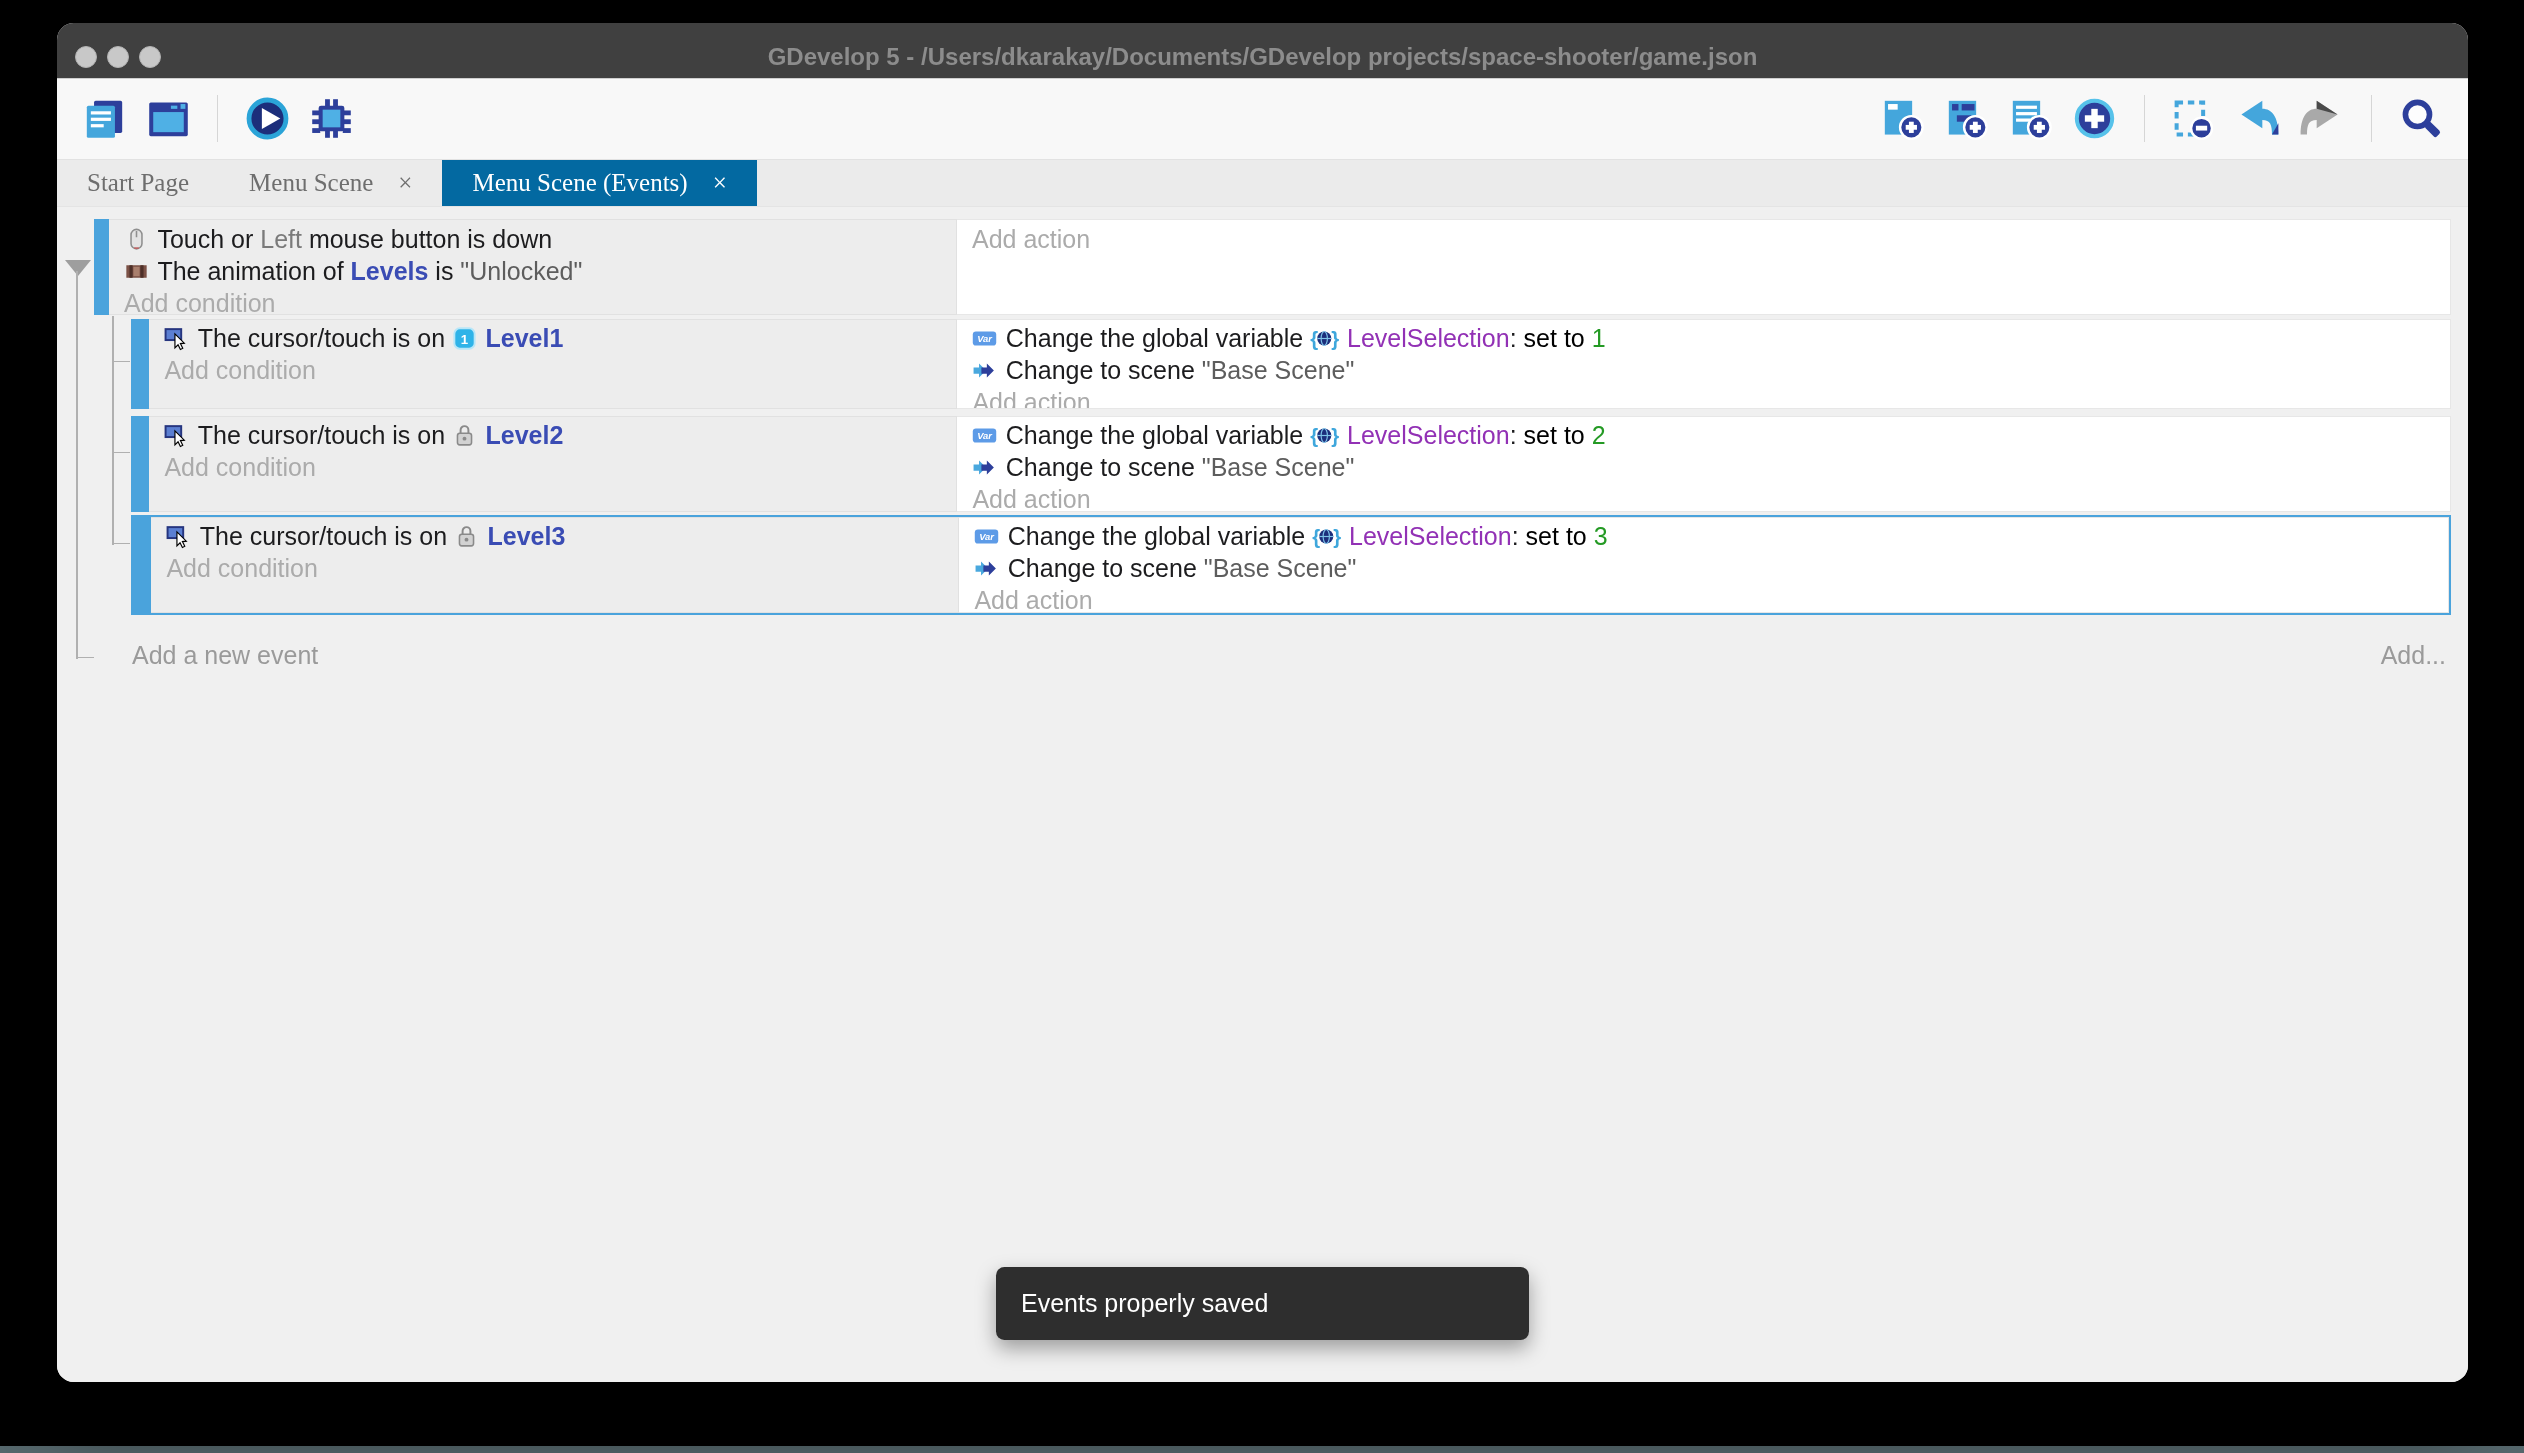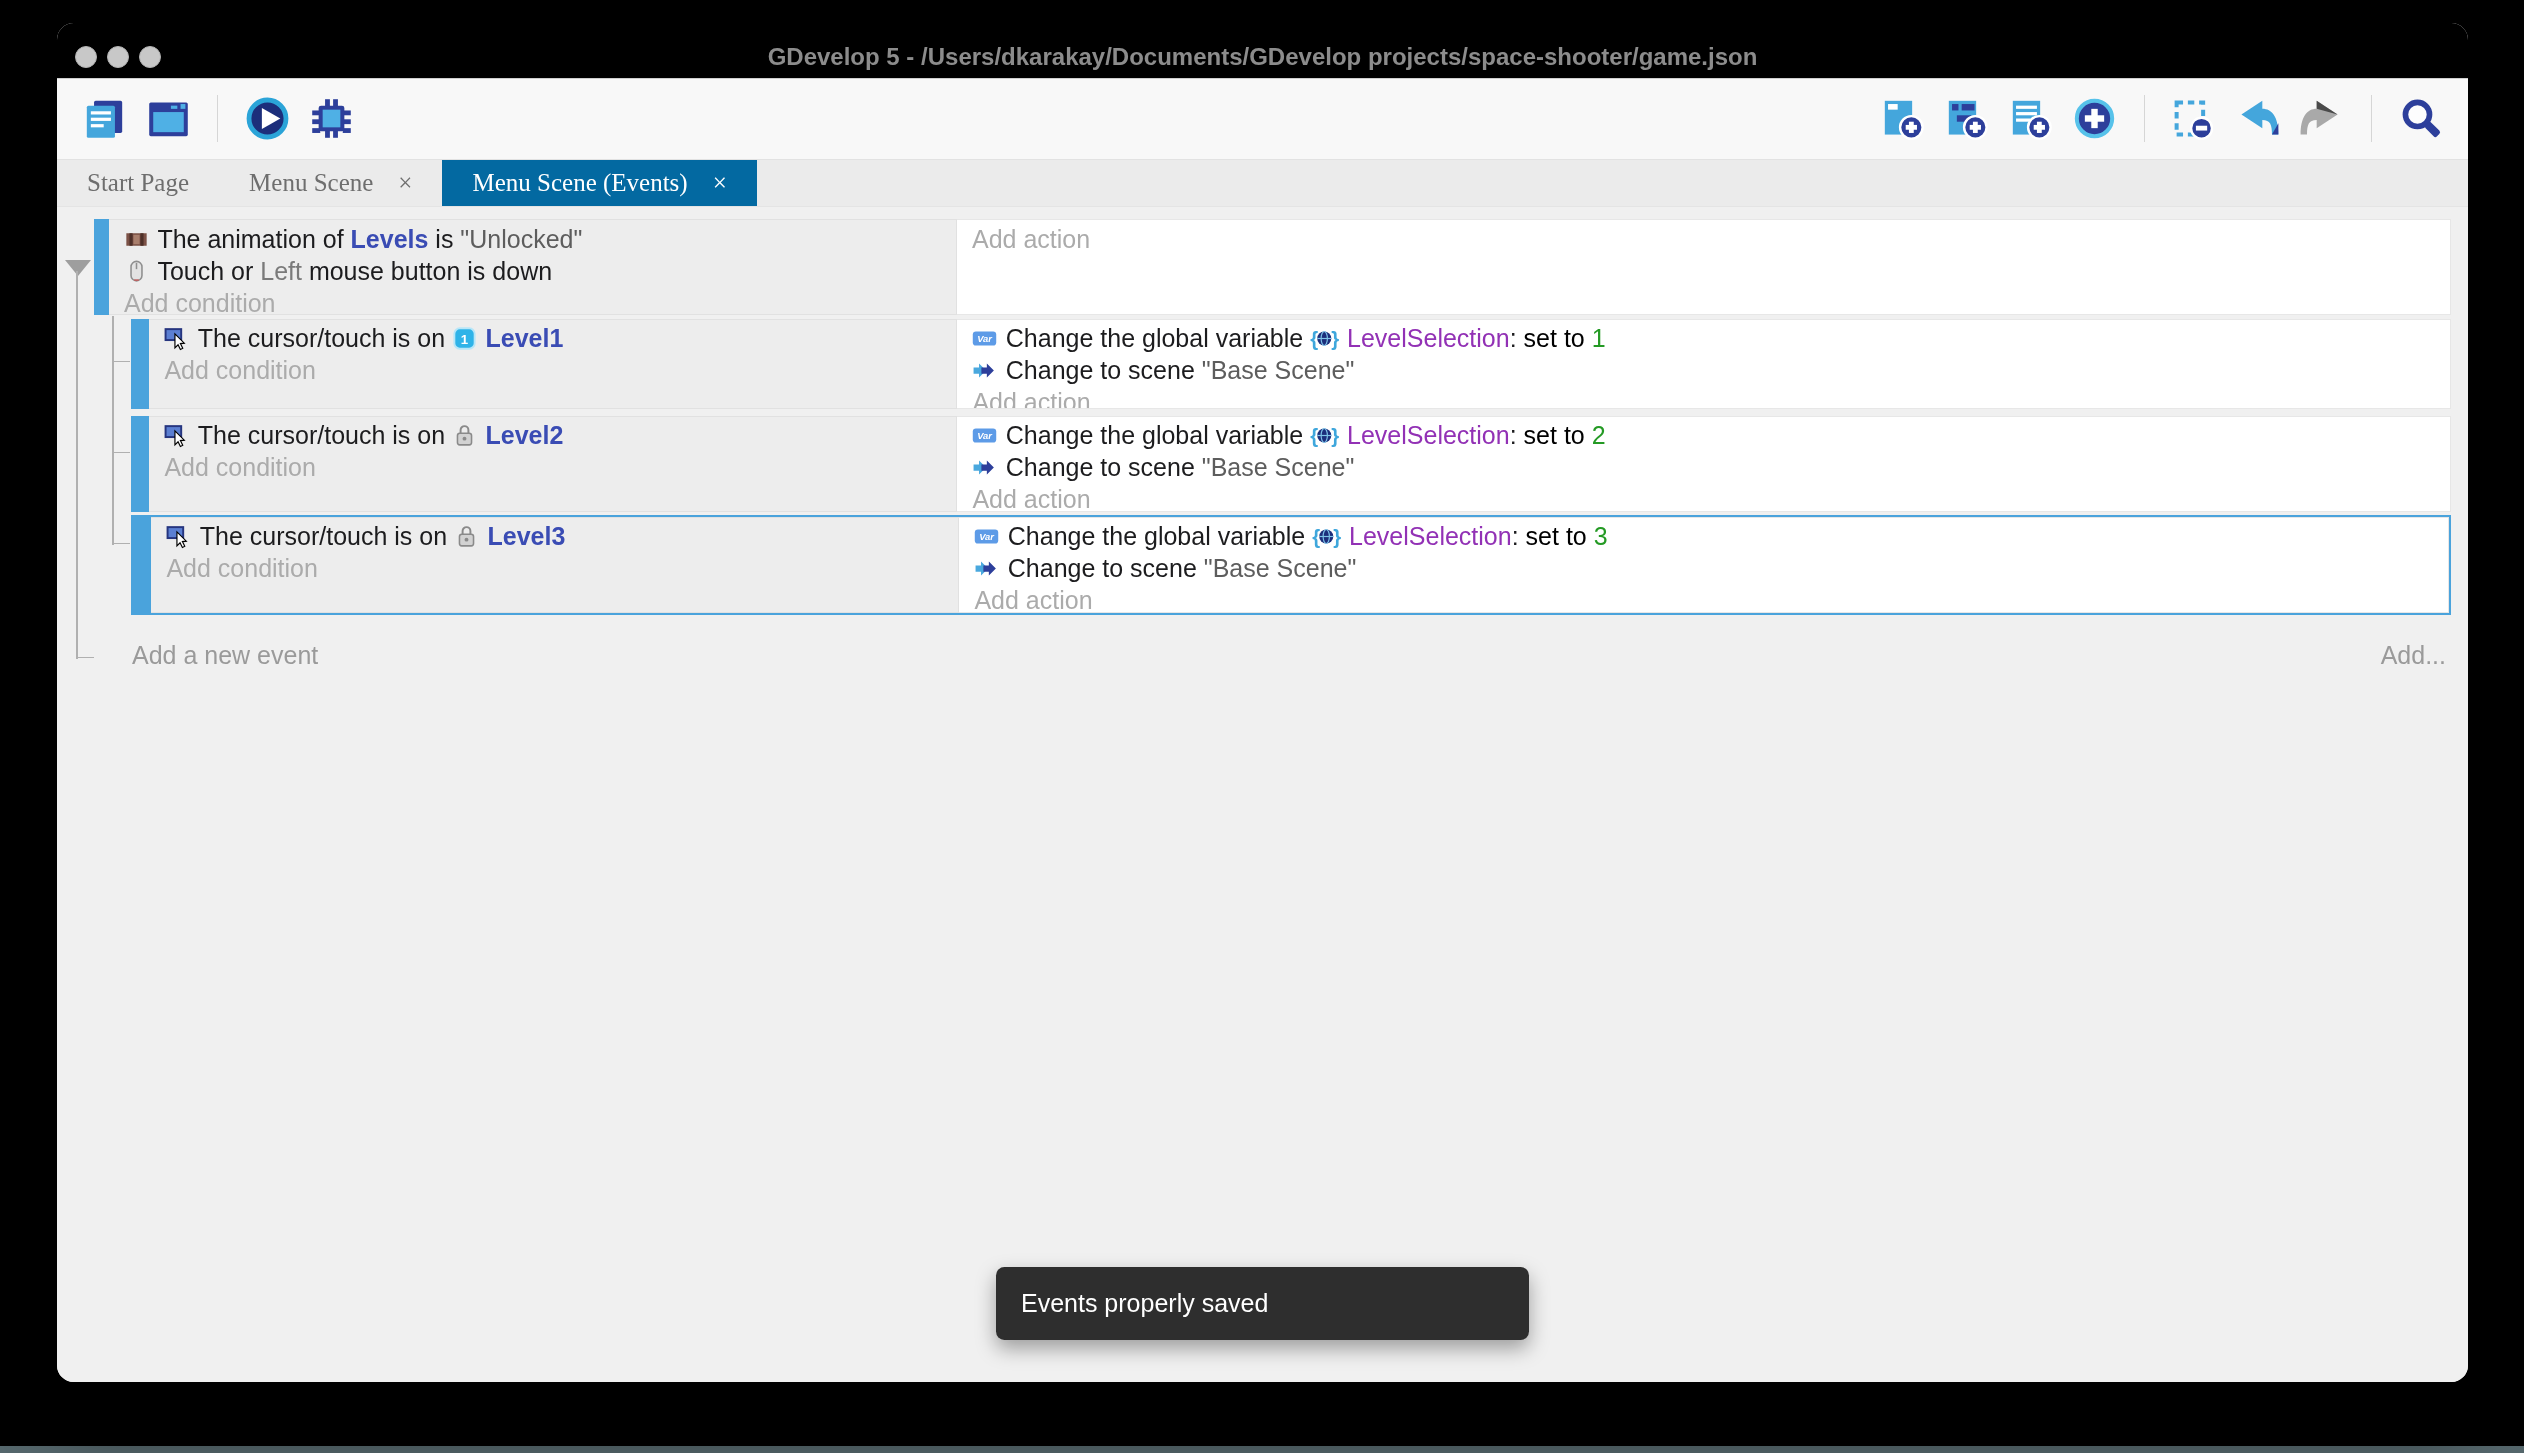--- a/index.html
+++ b/index.html
@@ -4,21 +4,21 @@
 <style>
   * { margin:0; padding:0; box-sizing:border-box; }
   html,body { width:2525px; height:1453px; background:#000; overflow:hidden;
               font-family:"Liberation Sans", sans-serif; }
   .desk-strip { position:absolute; left:0; bottom:0; width:100%; height:7.5px; background:#56686d; }
   .window { position:absolute; left:57px; top:22.6px; width:2411px; height:1359px;
             border-radius:16.7px; overflow:hidden; background:#f0f0f0;
             box-shadow:0 38px 75px rgba(0,0,0,.65); }
 
   
-  .titlebar { position:relative; height:56px; background:#000000; border-bottom:0.8px solid #cfcfcf; }
+  .titlebar { position:relative; height:56px; background:#404040; border-bottom:0.8px solid #cfcfcf; }
   .titlebar .title { text-align:center; line-height:68px; font-size:24px; font-weight:700; color:#8c8c8c; }
   .light { position:absolute; top:23.4px; width:22px; height:22px; border-radius:50%;
            background:#c8c8c8; border:0.8px solid #b2b2b2; }
   .l1{left:18.4px}.l2{left:50px}.l3{left:82px}
 
   
   .toolbar { height:81px; background:#f8f8f8; border-bottom:0.8px solid #e2e2e2;
              display:flex; align-items:center; padding:0 15px; }
   .tb-spacer { flex:1; }
   .tbtn { width:49px; height:49px; margin:0 7.5px; display:flex; align-items:center; justify-content:center; }
@@ -235,30 +235,30 @@
     <div class="tree" style="left:55px;top:142px;width:18.4px;height:1.7px"></div>
     <div class="tree" style="left:55px;top:233px;width:18.4px;height:1.7px"></div>
     <div class="tree" style="left:55px;top:324px;width:18.4px;height:1.7px"></div>
 
     <div id="event-rows">
         <div class="ev-row parent" style="left: 37px; top: 0.8px; width: 2357px; height: 96px;">
           <div class="handle"></div>
           <div class="cond-cell">
             <div class="cell-pad">
               <div class="ev-line"><span style="display: inline-flex;"><svg width="25" height="25" viewBox="0 0 32 32">
+                    <rect x="9" y="3" width="14" height="25" rx="7" fill="#e3e3e3" stroke="#8f8f8f" stroke-width="2"></rect>
+                    <line x1="16" y1="5" x2="16" y2="13" stroke="#8f8f8f" stroke-width="2"></line>
+                    <rect x="13" y="26" width="6" height="2" fill="#c06060"></rect>
+                  </svg></span><span class="c-default">Touch or </span><span class="c-param">Left</span><span class="c-default"> mouse button is down</span></div>
+              <div class="ev-line"><span style="display: inline-flex;"><svg width="25" height="25" viewBox="0 0 32 32">
                     <rect x="3" y="8" width="26" height="16" fill="#7b5146"></rect>
                     <rect x="7" y="8" width="4" height="16" fill="#4e3029"></rect>
                     <rect x="21" y="8" width="4" height="16" fill="#4e3029"></rect>
                     <rect x="12" y="10" width="8" height="12" fill="#a97f6d"></rect>
                   </svg></span><span class="c-default">The animation of </span><span class="c-object">Levels</span><span class="c-default"> is </span><span class="c-string">"Unlocked"</span></div>
-              <div class="ev-line"><span style="display: inline-flex;"><svg width="25" height="25" viewBox="0 0 32 32">
-                    <rect x="9" y="3" width="14" height="25" rx="7" fill="#e3e3e3" stroke="#8f8f8f" stroke-width="2"></rect>
-                    <line x1="16" y1="5" x2="16" y2="13" stroke="#8f8f8f" stroke-width="2"></line>
-                    <rect x="13" y="26" width="6" height="2" fill="#c06060"></rect>
-                  </svg></span><span class="c-default">Touch or </span><span class="c-param">Left</span><span class="c-default"> mouse button is down</span></div>
               <div class="ev-line placeholder">Add condition</div>
             </div>
           </div>
           <div class="act-cell">
             <div class="cell-pad">
               <div class="ev-line placeholder">Add action</div>
             </div>
           </div>
         </div>
         <div class="ev-row sub" style="left: 74px; top: 100px; width: 2320px; height: 90px;">

